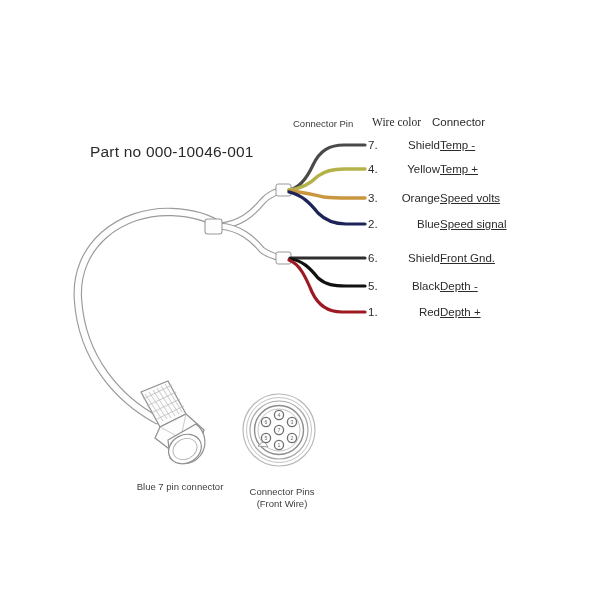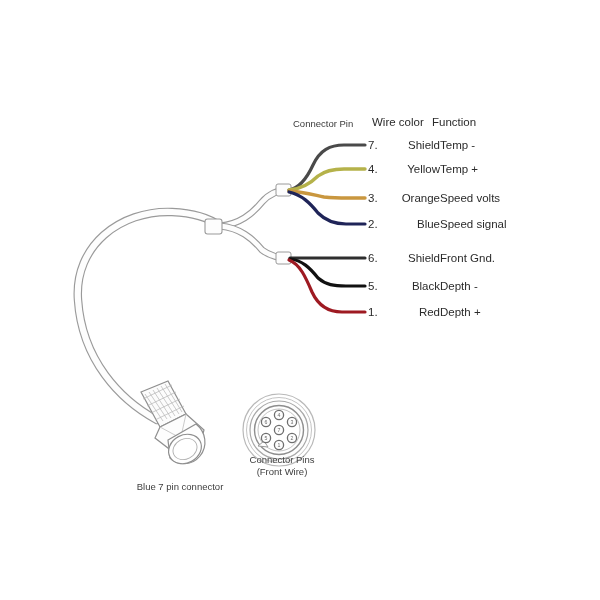--- a/index.html
+++ b/index.html
@@ -43,20 +43,21 @@
     left: 293px;
     top: 119px;
     font-size: 9.5px;
     color: #3a3a3a;
   }
   #col-header-wire-color {
     left: 372px;
     top: 117px;
     font-size: 11.5px;
     color: #2b2b2b;
+    font-family: Liberation Serif, serif;
   }
   #col-header-function {
     left: 432px;
     top: 117px;
     font-size: 11.5px;
     color: #2b2b2b;
   }
   .wire-row {
     position: absolute;
     left: 368px;
@@ -69,36 +70,37 @@
   .wire-pin {
     width: 16px;
     text-align: left;
   }
   .wire-color-name {
     width: 56px;
     text-align: right;
   }
   .wire-function {
     text-align: center;
+    text-decoration: underline;
   }
   .caption {
     position: absolute;
     font-size: 9.5px;
     color: #3d3d3d;
     text-align: center;
     line-height: 1.25;
   }
   #caption-male-connector {
     left: 120px;
     top: 481px;
     width: 120px;
   }
   #caption-front-view {
     left: 232px;
-    top: 454px;
+    top: 486px;
     width: 100px;
   }
 </style>
 </head>
 <body>
 
 <div id="canvas">
 
   <svg id="diagram-svg" viewBox="0 0 600 600">
 
@@ -203,26 +205,27 @@
         <text x="292" y="424">3</text>
         <text x="292" y="440">2</text>
         <text x="279" y="447">1</text>
         <text x="266" y="440">5</text>
         <text x="266" y="424">6</text>
       </g>
     </g>
 
   </svg>
 
+  <div class="txt" id="part-number">Part no 000-10046-001</div>
 
   <div class="txt" id="col-header-connector-pin">Connector Pin</div>
 
   <div class="txt" id="col-header-wire-color">Wire color</div>
 
-  <div class="txt" id="col-header-function">Function</div>
+  <div class="txt" id="col-header-function">Connector</div>
 
   <div class="wire-row" style="top:138px;">
     <span class="wire-pin">7.</span>
     <span class="wire-color-name">Shield</span>
     <span class="wire-function">Temp -</span>
   </div>
 
   <div class="wire-row" style="top:162px;">
     <span class="wire-pin">4.</span>
     <span class="wire-color-name">Yellow</span>

